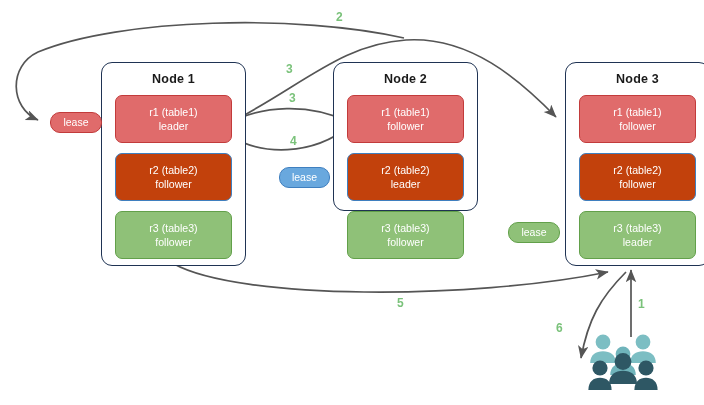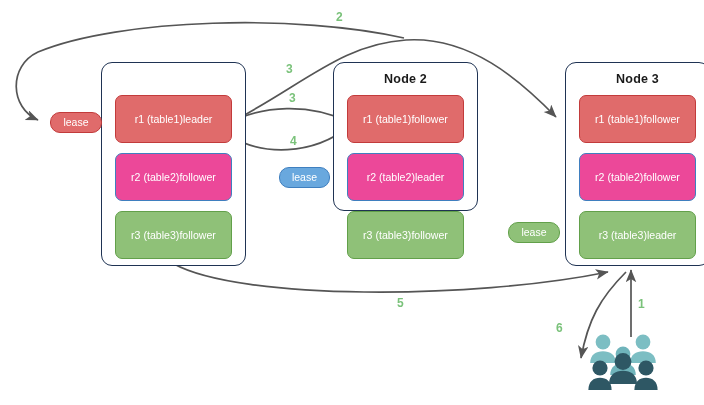--- a/index.html
+++ b/index.html
@@ -46,31 +46,31 @@
     letter-spacing: .2px;
   }
   .replica {
     position: absolute;
     box-sizing: border-box;
     left: 13px;
     right: 13px;
     height: 48px;
     border-radius: 7px;
     display: flex;
-    flex-direction: row;
+    flex-direction: column;
     align-items: center;
     justify-content: center;
     color: #ffffff;
     font-size: 10.6px;
     line-height: 14px;
     text-align: center;
   }
   .replica .l1, .replica .l2 { display: block; white-space: nowrap; }
   .rep-red   { background: #e06b6b; border: 1.2px solid #c23b3b; }
-  .rep-blue  { background: #ec4899; border: 1.2px solid #3f7fbf; }
+  .rep-blue  { background: #c2410c; border: 1.2px solid #3f7fbf; }
   .rep-green { background: #8fc178; border: 1.2px solid #62a04a; }
   .r-slot1 { top: 32px; }
   .r-slot2 { top: 90px; }
   .r-slot3 { top: 148px; text-align: right; }
 
   
   .lease {
     position: absolute;
     box-sizing: border-box;
     display: flex;
@@ -126,20 +126,21 @@
     <path d="M 350,126 C 312,156 262,156 228,135" fill="none" stroke="#555555" stroke-width="1.7" marker-end="url(#ah)"></path>
 
     <path d="M 174,264 C 240,300 470,300 608,272" fill="none" stroke="#555555" stroke-width="1.7" marker-end="url(#ah)"></path>
 
     <path d="M 631,337 L 631,270" fill="none" stroke="#555555" stroke-width="1.7" marker-end="url(#ah)"></path>
 
     <path d="M 626,272 C 600,298 588,320 581,358" fill="none" stroke="#555555" stroke-width="1.7" marker-end="url(#ah)"></path>
   </svg>
 
   <div class="node" id="node1" style="left:101px; top:62px; width:145px; height:204px;">
+    <div class="node-title">Node 1</div>
 
     <div class="replica rep-red r-slot1">
       <span class="l1">r1 (table1)</span>
       <span class="l2">leader</span>
     </div>
     <div class="replica rep-blue r-slot2">
       <span class="l1">r2 (table2)</span>
       <span class="l2">follower</span>
     </div>
     <div class="replica rep-green r-slot3">

